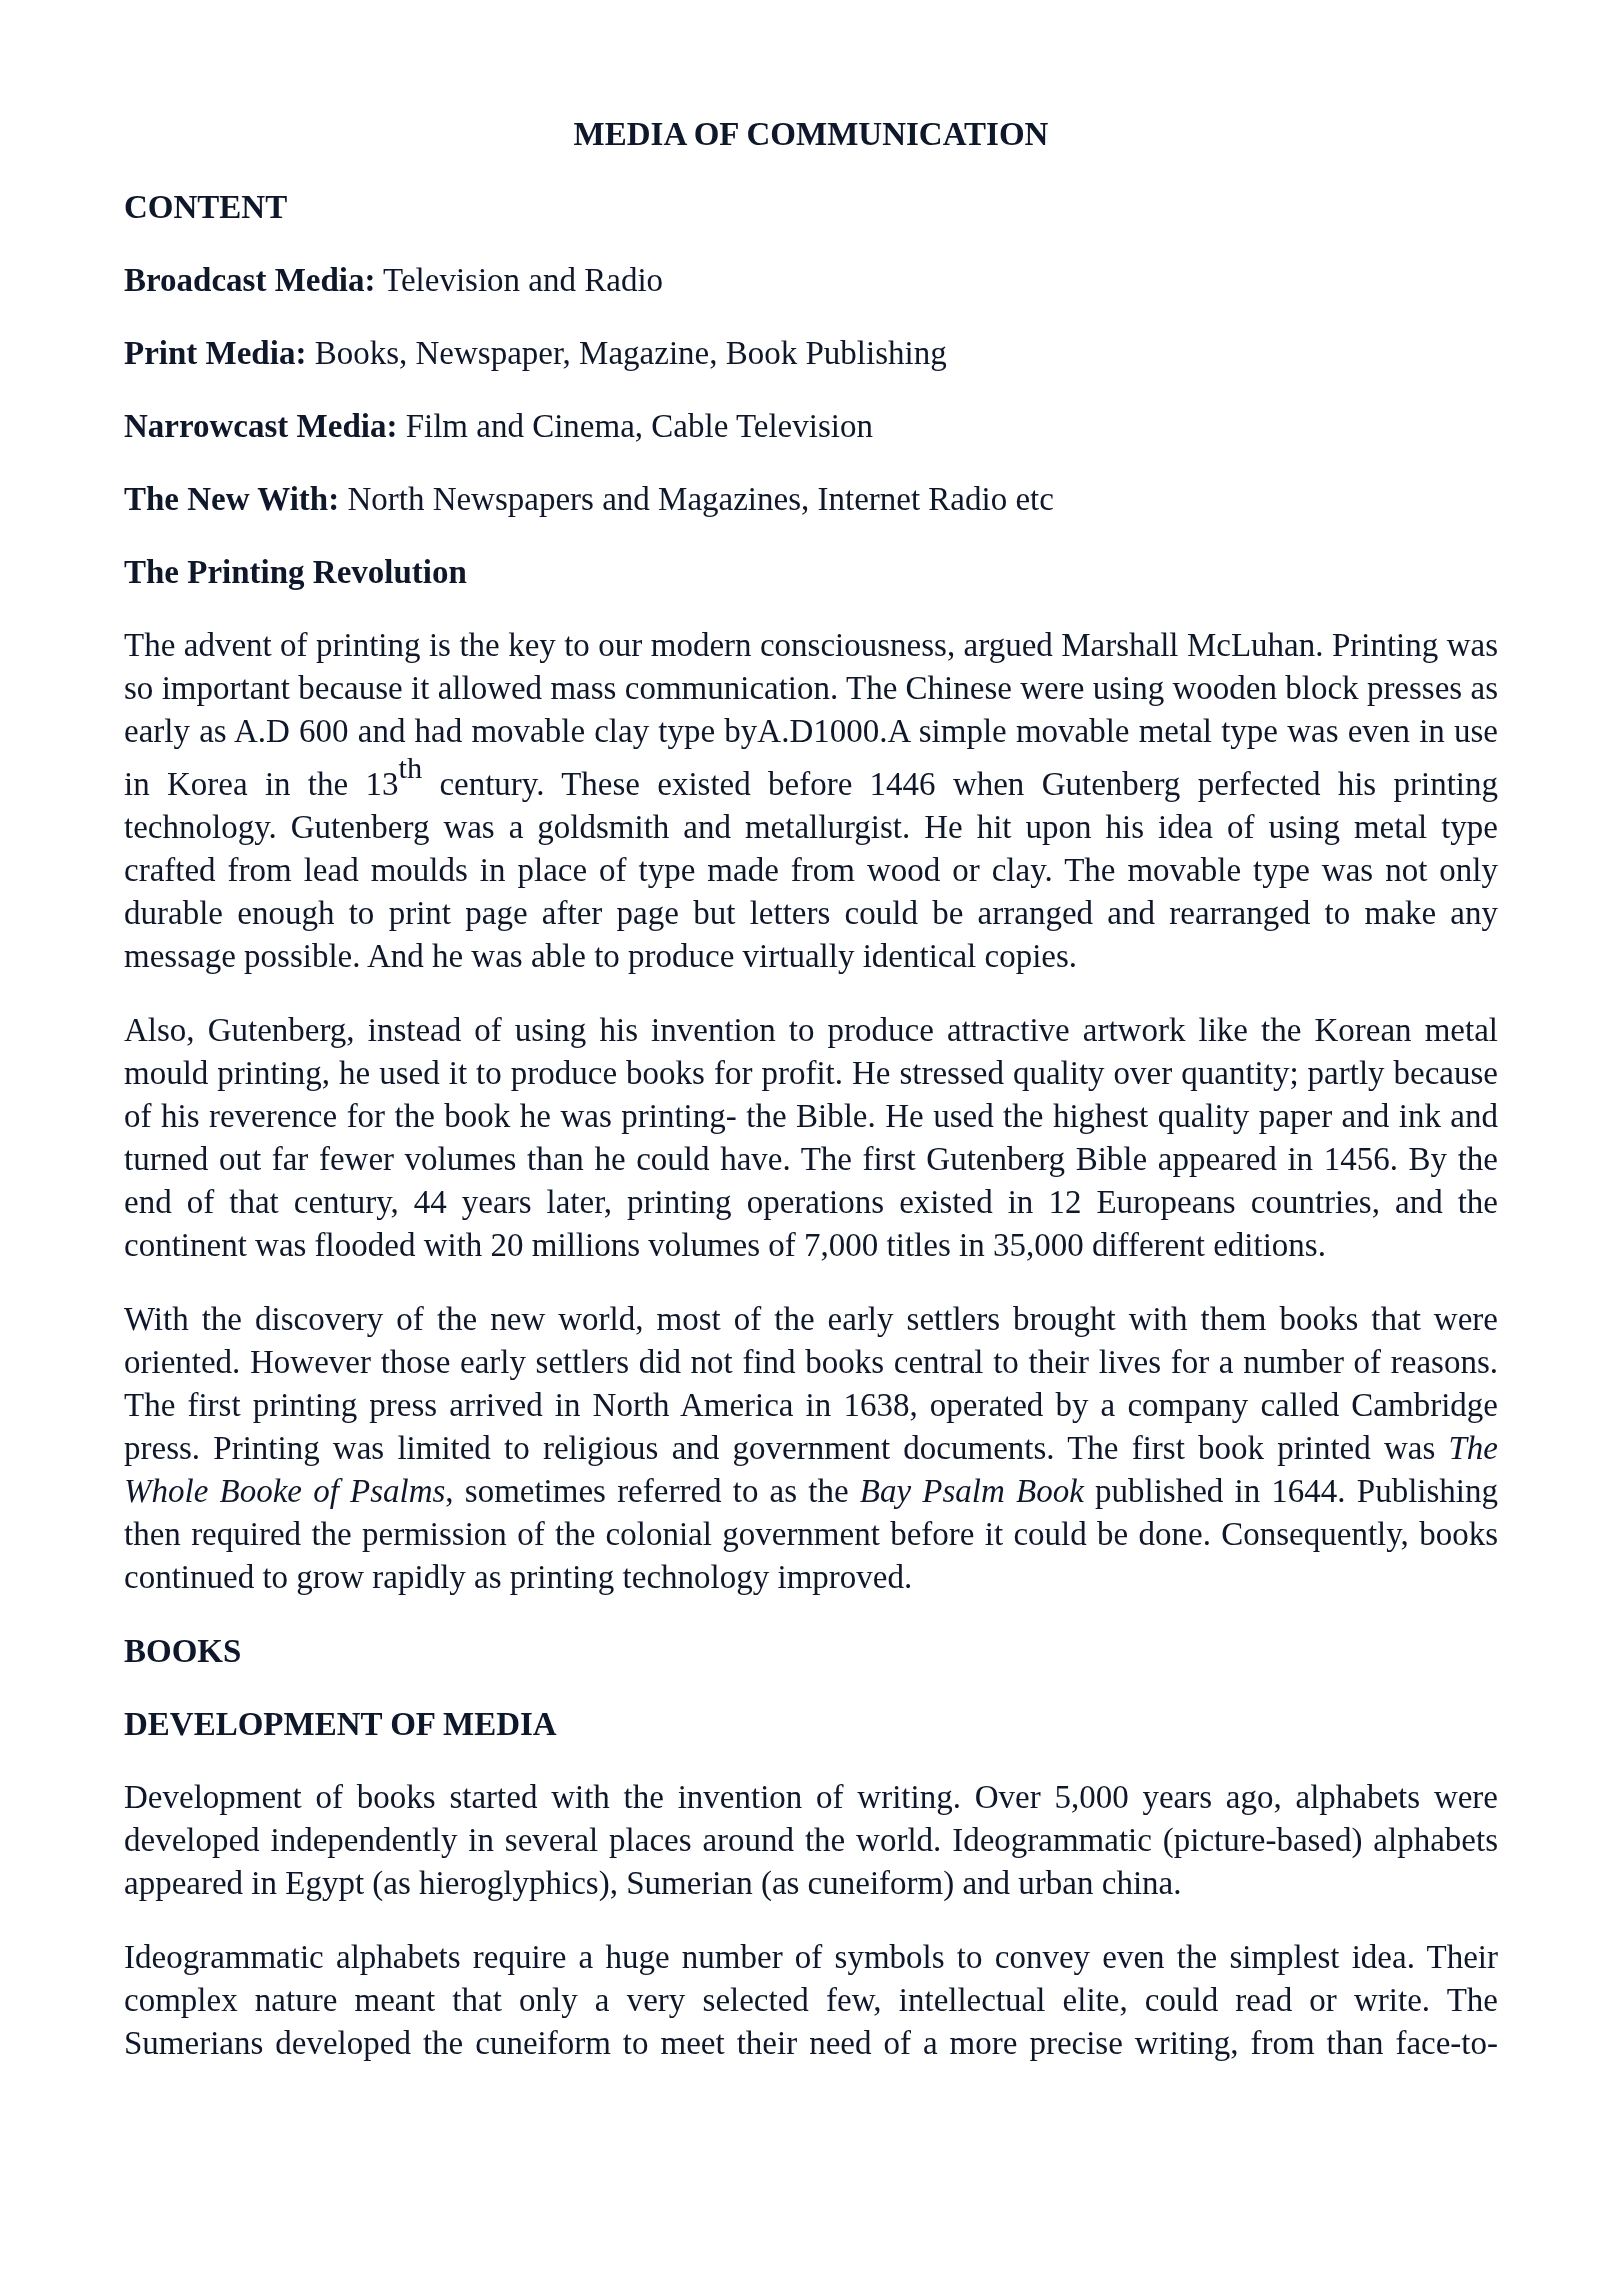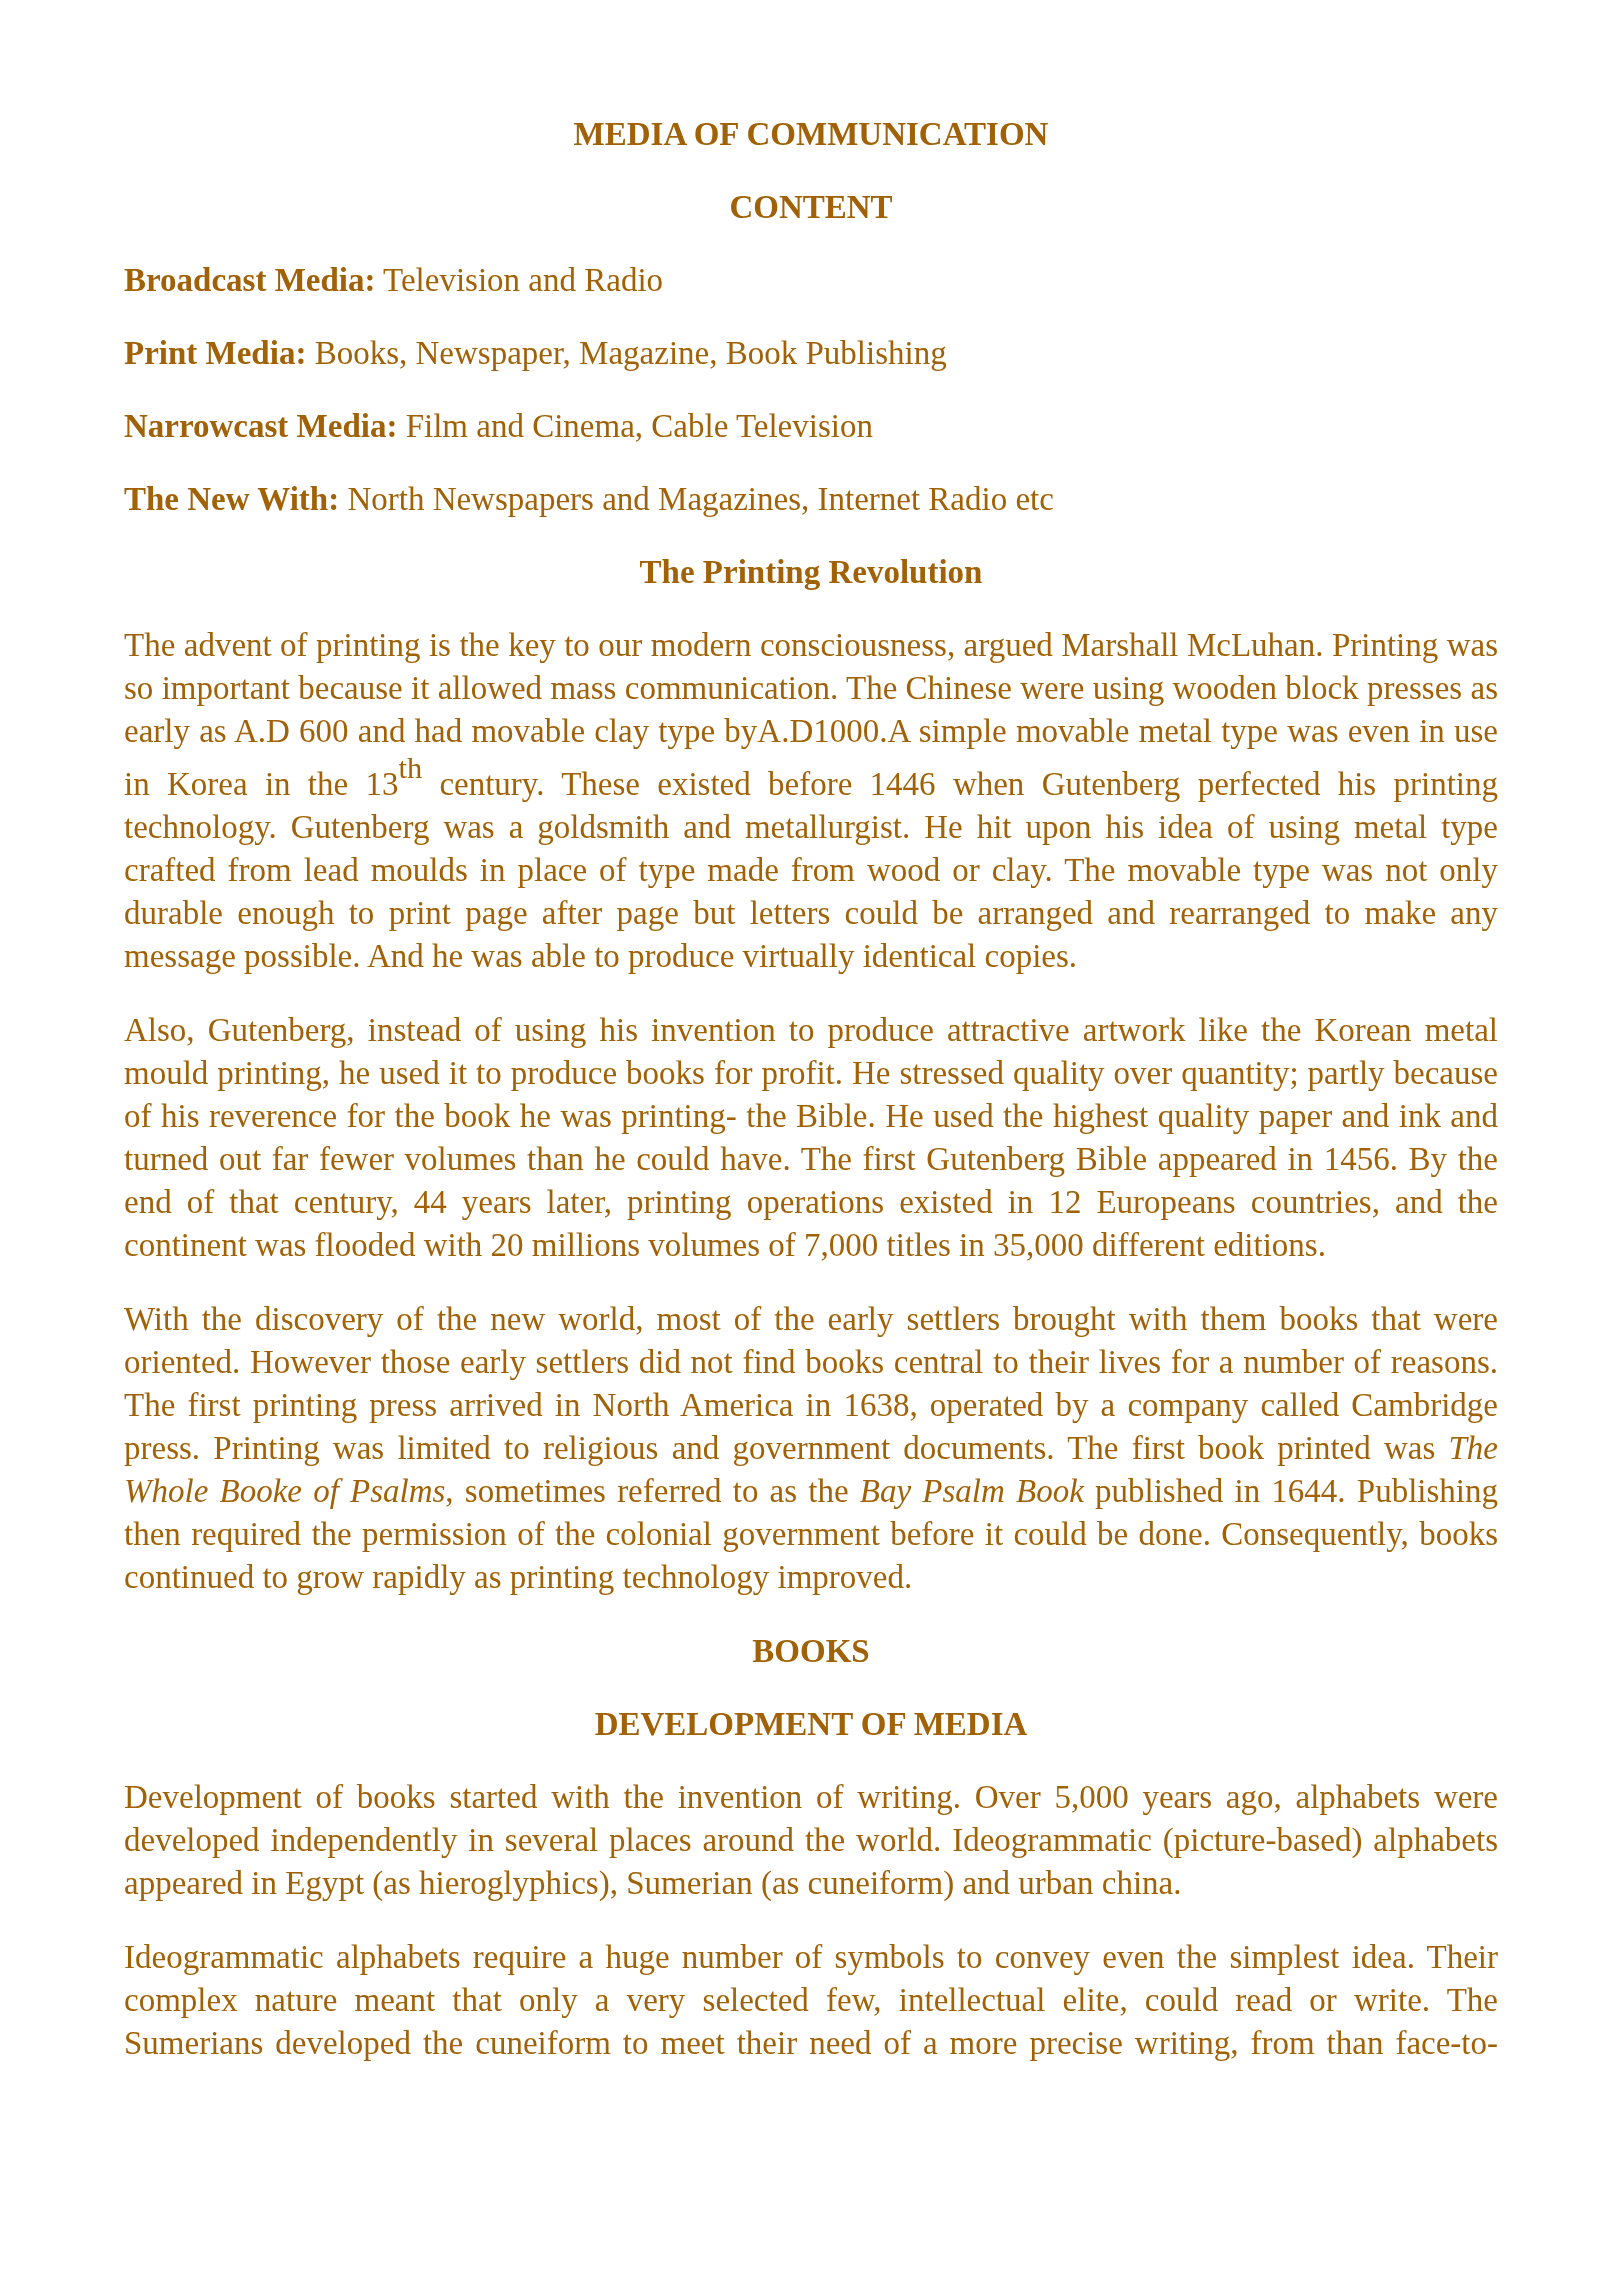--- a/index.html
+++ b/index.html
@@ -3,36 +3,35 @@
 <meta charset="utf-8">
 <title>Document</title>
 <style>
   * { margin: 0; padding: 0; box-sizing: border-box; }
   html, body { background: #ffffff; }
   .doc-page {
     position: relative;
     width: 1622px;
     height: 2100px;
     background: #ffffff;
-    color: #a16207;
+    color: #0f172a;
     font-family: "Liberation Serif", "DejaVu Serif", serif;
     font-size: 33px;
     line-height: 43px;
     padding: 113px 124px 0 124px;
     overflow: hidden;
   }
   .doc-title {
     font-weight: bold;
     text-align: center;
     margin-bottom: 30px;
   }
   .doc-heading {
     font-weight: bold;
     margin-bottom: 30px;
-    text-align: center;
   }
   .doc-entry {
     margin-bottom: 30px;
   }
   .doc-entry .entry-label {
     font-weight: bold;
   }
   .doc-para {
     text-align: justify;
     margin-bottom: 31px;

